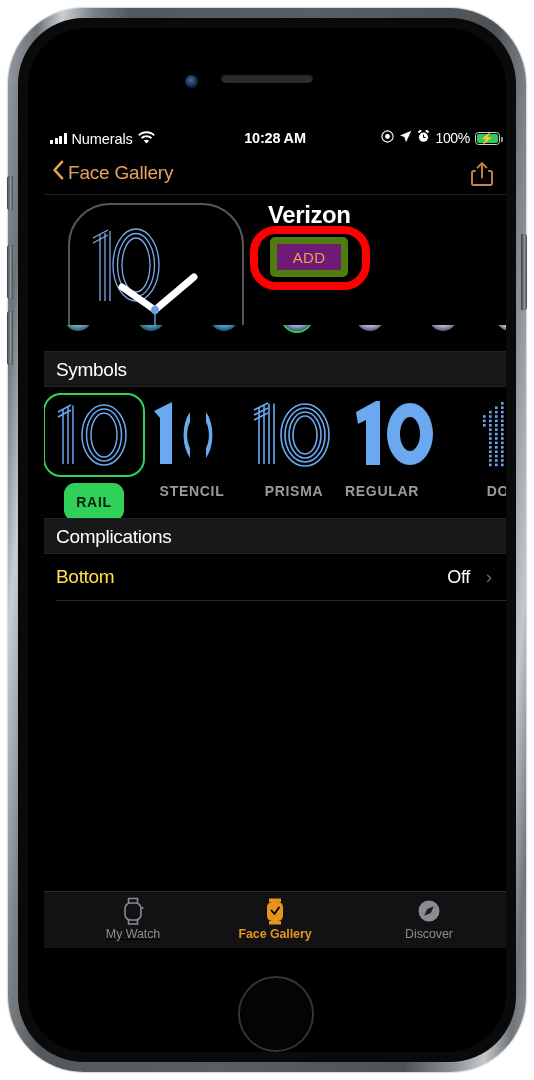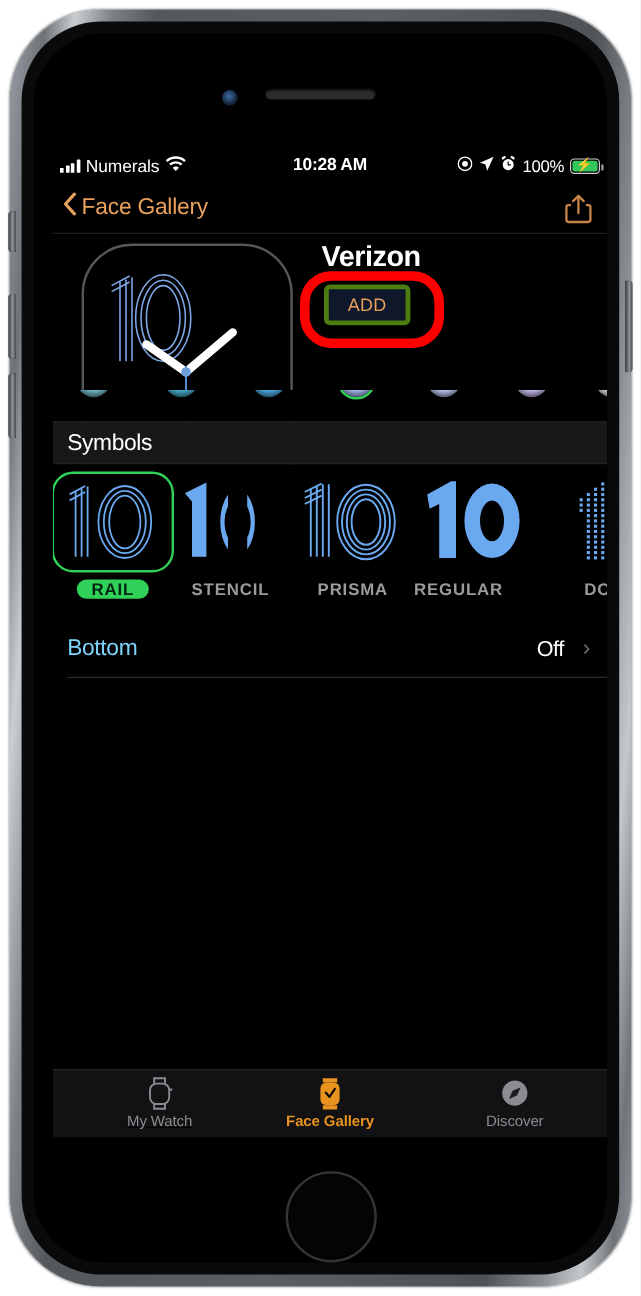--- a/index.html
+++ b/index.html
@@ -59,21 +59,21 @@
   #back-button{position:absolute;left:8px;top:6px;display:flex;align-items:center;gap:4px;
     color:#e8a15c;font-size:19px;letter-spacing:-.2px;}
   #share-button{position:absolute;right:12px;top:7px;width:24px;height:26px;}
 
   
   #preview{position:relative;height:130px;}
   #watch-frame{position:absolute;left:24px;top:8px;width:176px;height:214px;border-radius:42px;
     border:2.5px solid #55575b;background:#000;box-sizing:border-box;}
   #face-title{position:absolute;left:224px;top:6px;color:#fff;font-size:24px;font-weight:bold;letter-spacing:-.4px;}
   #add-wrap{position:absolute;left:226px;top:42px;}
-  #add-button{width:64px;height:26px;border:4px solid #4d7c0f;border-radius:5px;background:#0f172a;
+  #add-button{width:64px;height:26px;border:7px solid #4d7c0f;border-radius:5px;background:#701a75;
     color:#e8a15c;font-size:15px;display:flex;align-items:center;justify-content:center;letter-spacing:.3px;}
   #red-ring{position:absolute;left:-20px;top:-11px;width:104px;height:48px;border:8px solid #ff0000;
     border-radius:26px;pointer-events:none;}
 
   
   #color-header{position:relative;margin-top:90px;height:33px;
     background:linear-gradient(90deg,#1d4047 0%,#1b4f63 22%,#1d3b52 42%,#2c3350 58%,#3b3256 74%,#504458 88%,#4f4a52 100%);}
   #color-header .lbl{position:absolute;left:12px;top:6px;color:#fff;font-size:19px;font-weight:bold;letter-spacing:-.3px;}
   #color-header .val{position:absolute;right:12px;top:7px;color:#b9bcc2;font-size:18px;letter-spacing:-.3px;}
   #swatch-strip{position:relative;height:26px;background:#000;overflow:hidden;}
@@ -82,25 +82,25 @@
     border:2.5px solid #30d158;box-sizing:border-box;}
 
   
   .sect-header{height:34px;background:#18181a;position:relative;border-top:.5px solid #232325;border-bottom:.5px solid #232325;}
   .sect-header .lbl{position:absolute;left:12px;top:7px;color:#fff;font-size:19px;font-weight:normal;letter-spacing:-.3px;}
   #symbols-row{position:relative;height:131px;background:#000;overflow:hidden;}
   .sym-item{position:absolute;top:6px;width:102px;text-align:center;}
   .sym-box{position:relative;height:84px;display:flex;align-items:center;justify-content:center;}
   .sym-box.selected{border:2.5px solid #30d158;border-radius:18px;box-sizing:border-box;}
   .sym-label{margin-top:6px;color:#9b9b9f;font-size:14px;font-weight:bold;letter-spacing:.7px;}
-  .sym-label.pill{display:inline-block;background:#30d158;color:#04240f;border-radius:11px;padding:0 12px;}
+  .sym-label.pill{display:inline-block;background:#30d158;color:#04240f;border-radius:11px;padding:11px 12px;}
 
   
   #bottom-row{position:relative;height:46px;background:#000;}
-  #bottom-row .lbl{position:absolute;left:12px;top:12px;color:#7dd3fc;font-size:19px;letter-spacing:-.3px;}
+  #bottom-row .lbl{position:absolute;left:12px;top:12px;color:#fde047;font-size:19px;letter-spacing:-.3px;}
   #bottom-row .val{position:absolute;right:36px;top:13px;color:#ffffff;font-size:18px;letter-spacing:-.3px;}
   #bottom-row .chev{position:absolute;right:14px;top:12px;color:#6b6b70;font-size:19px;}
   #row-sep{position:absolute;left:12px;right:0;bottom:0;height:.5px;background:#2a2a2c;}
 
   
   #tabbar{position:absolute;left:0;right:0;bottom:0;height:56px;background:#121214;border-top:.5px solid #2a2a2c;}
   .tab{position:absolute;top:5px;width:154px;text-align:center;}
   .tab-icon{height:28px;display:flex;align-items:center;justify-content:center;}
   .tab-label{font-size:12.5px;margin-top:2px;letter-spacing:-.1px;}
   .tab.active .tab-label{color:#e8921f;font-weight:bold;}
@@ -353,20 +353,23 @@
               <rect x="32" y="61.2" width="2.6" height="2.6" fill="#6aa9f0"></rect>
               <rect x="32" y="65.60000000000001" width="2.6" height="2.6" fill="#6aa9f0"></rect>
             </svg>
           </div>
           <div style="text-align: center;">
             <div class="sym-label">DO</div>
           </div>
         </div>
       </div>
 
+    <div class="sect-header">
+      <span class="lbl">Complications</span>
+    </div>
     <div id="bottom-row">
       <span class="lbl">Bottom</span>
       <span class="val">Off</span>
       <span class="chev">›</span>
       <span id="row-sep"></span>
     </div>
 
     <div id="tabbar">
         <div class="tab" style="left: 12px; text-decoration: underline;">
           <div class="tab-icon">

